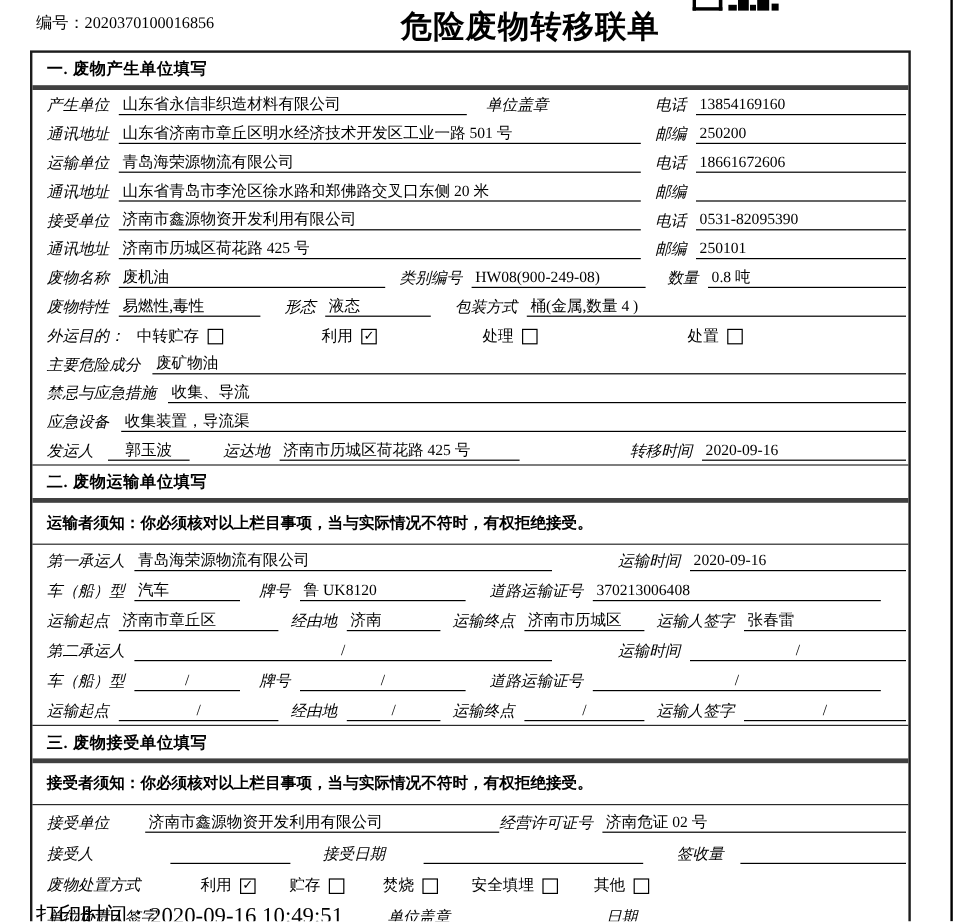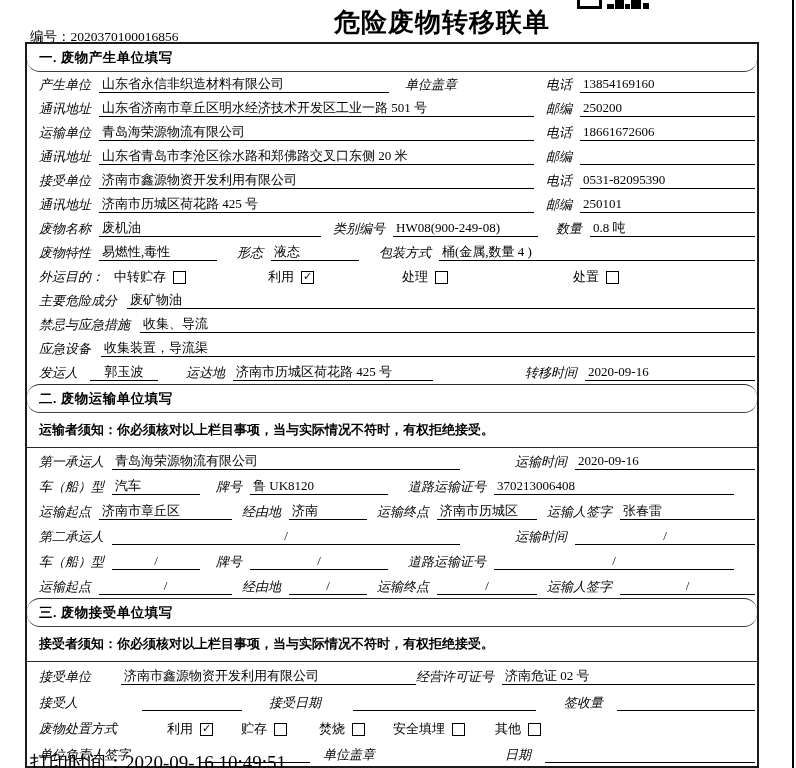--- a/index.html
+++ b/index.html
@@ -7,29 +7,29 @@
   body {
     font-family: "Liberation Serif", "DejaVu Serif", serif;
     font-size: 13px; color:#000;
   }
   .page { position: relative; width: 796px; height: 768px; background:#fff; overflow:hidden; }
 
   
   .right-edge { position:absolute; top:0; left:792px; width:2px; height:768px; background:#000; }
 
   
-  .serial { position:absolute; left:30px; top:28px; font-size:13.5px; white-space:nowrap; }
+  .serial { position:absolute; left:30px; top:10px; font-size:13.5px; white-space:nowrap; }
   .title  { position:absolute; left:334px; top:5px; font-size:26px; font-weight:700; letter-spacing:1px; white-space:nowrap; }
   .qr     { position:absolute; left:577px; top:0; }
 
   
   .form { position:absolute; left:25px; top:42px; width:734px; border:2px solid #1c1c1c; background:#fff; }
   .sec-head {
     font-weight:700; font-size:13.5px; padding:5px 10px 4px 12px;
-    border-bottom:1px solid #404040; letter-spacing:.5px;border-radius:13px;
+    border-bottom:4px solid #404040; letter-spacing:.5px;
   }
   .sec-head.topline { border-top:1px solid #2a2a2a; }
   .notice { padding:8px 10px 8px 12px; border-bottom:1px solid #2a2a2a;font-weight:bold; }
 
   .row { display:flex; align-items:flex-end; padding:0 2px 3px 12px; height:24px; }
   .row.r25 { height:25px; }
   .row.r26 { height:26px; }
   .lbl { flex:none; white-space:nowrap; line-height:16px;font-style:italic; }
   .val { border-bottom:1px solid #000; padding:0 3px; line-height:16px; min-height:16px; white-space:nowrap; overflow:hidden; }
   .val.c { text-align:center; }

